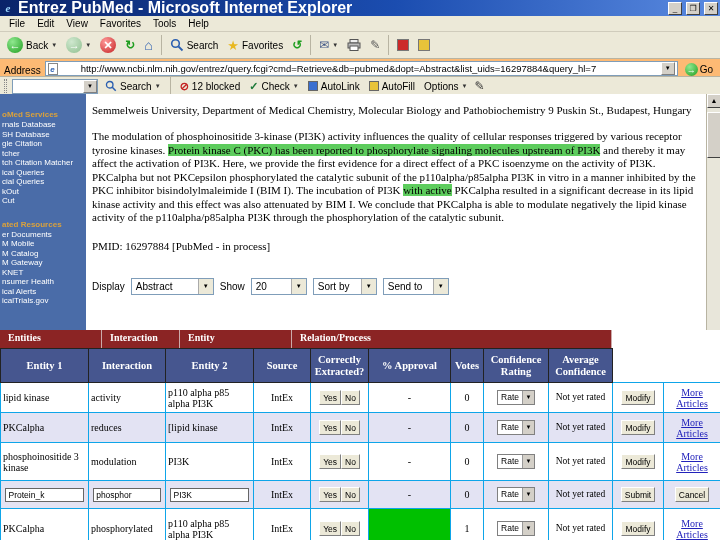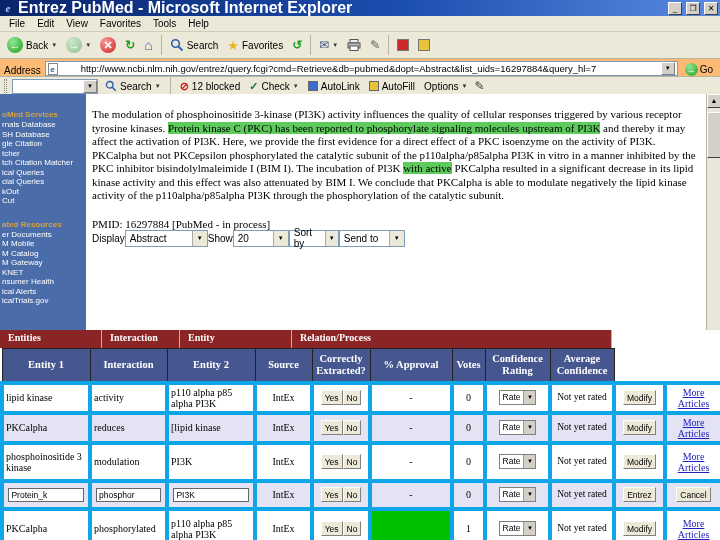--- a/index.html
+++ b/index.html
@@ -66,21 +66,21 @@
   .sb-item { color:#fff; font-size:8px; line-height:9.5px; padding:0 2px; white-space:nowrap; overflow:hidden; }
   .sb-gap { height:12px; }
 
   .main { position:absolute; left:86px; top:94px; right:14px; bottom:0; background:#fff; padding:1px 6px;
           font-family:"Liberation Serif", serif; color:#000; overflow:hidden; }
   .authors { color:var(--link_blue,#2222bb); text-decoration:underline; font-size:11px; }
   .affil { font-size:11px; line-height:13px; margin-top:9px; }
   .abs { font-size:11px; line-height:13.5px; margin-top:13px; text-align:left; }
   .hl { background:var(--highlight_green,#5dcc5d); color:#000; }
   .pmid { font-size:11px; margin-top:15px; }
-  .displaybar { display:flex; align-items:center; 
+  .displaybar { display:flex; align-items:center; gap:6px; margin-top:26px;
                 font-family:"Liberation Sans",sans-serif; font-size:10px; }
   .dsel { display:inline-flex; align-items:center; border:1px solid #7f9db9; background:#fff; height:17px; }
   .dsel .t { padding:0 4px; }
   .dsel .b { width:15px; align-self:stretch; background:#ece9d8; border-left:1px solid #aaa;
              display:flex; align-items:center; justify-content:center; font-size:6px; }
 
   .vscroll { position:absolute; right:0; top:94px; width:14px; bottom:0; background:#e8e6da; border-left:1px solid #b8b4a2; }
   .sb-btn { width:14px; height:14px; background:#d4d0c8; border:1px solid; border-color:#fff #404040 #404040 #fff;
             font-size:7px; text-align:center; line-height:12px; }
   .sb-thumb { position:absolute; top:18px; left:0; width:14px; height:46px; background:#d4d0c8;
@@ -91,21 +91,21 @@
              font-family:"Liberation Serif", serif; }
   .banner { width:612px; height:18px; background:var(--banner_maroon,#8b2424); display:flex; color:#fff;
             font-size:10px; font-weight:bold; }
   .banner span { display:block; padding:2px 0 0 8px; border-right:1px solid #caa; overflow:hidden; white-space:nowrap; }
   .b0{width:102px;} .b1{width:78px;} .b2{width:112px;} .b3{flex:1; border-right:none;}
 
   table.itable { width:720px; border-collapse:collapse; table-layout:fixed; font-size:10px; }
   .itable th { background:var(--table_header_blue,#46568f); color:#fff; font-size:10.5px; font-weight:bold;
                border:1px solid #222; height:34px; padding:1px; line-height:12px; }
   .itable th.blank { background:#fff; border:none; }
-  .itable td { border:4px solid #0ea5e9; text-align:center; padding:1px 2px; vertical-align:middle;
+  .itable td { border:1px solid #0ea5e9; text-align:center; padding:1px 2px; vertical-align:middle;
                overflow:hidden; line-height:11px; }
   .itable tr.alt td { background:var(--row_alt,#e3e3f3); }
   .itable td.tl { text-align:left; }
   .itable td.green { background:var(--approval_green,#00c000); }
   .r0{height:30px;} .r1{height:30px;} .r2{height:38px;} .r3{height:28px;} .r4{height:40px;}
 
   .cbtn { font-family:"Liberation Sans",sans-serif; font-size:8.5px; background:#ece9d8; color:#000;
           border:1px solid; border-color:#fff #808080 #808080 #fff; padding:0 3px; height:15px; }
   .wsel { display:inline-flex; align-items:center; background:#fff; border:1px solid #808080; height:15px;
           font-family:"Liberation Sans",sans-serif; font-size:8.5px; }
@@ -269,34 +269,35 @@
     <div class="sb-item">M Mobile</div>
     <div class="sb-item">M Catalog</div>
     <div class="sb-item">M Gateway</div>
     <div class="sb-item">KNET</div>
     <div class="sb-item">nsumer Health</div>
     <div class="sb-item">ical Alerts</div>
     <div class="sb-item">icalTrials.gov</div>
   </div>
 
   <div class="main">
+    <div class="affil">Semmelweis University, Department of Medical Chemistry, Molecular Biology and Pathobiochemistry 9 Puskin St., Budapest, Hungary</div>
     <div class="abs"><span>The modulation of phosphoinositide 3-kinase (PI3K) activity influences the quality of cellular responses triggered by various receptor tyrosine kinases. </span><span class="hl">Protein kinase C (PKC) has been reported to phosphorylate signaling molecules upstream of PI3K</span><span> and thereby it may affect the activation of PI3K. Here, we provide the first evidence for a direct effect of a PKC isoenzyme on the activity of PI3K. PKCalpha but not PKCepsilon phosphorylated the catalytic subunit of the p110alpha/p85alpha PI3K in vitro in a manner inhibited by the PKC inhibitor bisindolylmaleimide I (BIM I). The incubation of PI3K </span><span class="hl">with active</span><span> PKCalpha resulted in a significant decrease in its lipid kinase activity and this effect was also attenuated by BIM I. We conclude that PKCalpha is able to modulate negatively the lipid kinase activity of the p110alpha/p85alpha PI3K through the phosphorylation of the catalytic subunit.</span></div>
     <div class="pmid">PMID: 16297884 [PubMed - in process]</div>
     <div class="displaybar">
       <span>Display</span>
       <span class="dsel" style="width:83px">
         <span class="t">Abstract</span>
         <span class="b" style="margin-left:auto">▼</span>
       </span>
       <span>Show</span>
       <span class="dsel" style="width:56px">
         <span class="t">20</span>
         <span class="b" style="margin-left:auto">▼</span>
       </span>
-      <span class="dsel" style="width:50px">
+      <span class="dsel" style="width:64px">
         <span class="t">Sort by</span>
         <span class="b" style="margin-left:auto">▼</span>
       </span>
       <span class="dsel" style="width:66px">
         <span class="t">Send to</span>
         <span class="b" style="margin-left:auto">▼</span>
       </span>
     </div>
   </div>
 
@@ -414,21 +415,21 @@
         </td>
         <td>-</td>
         <td>0</td>
         <td>
           <span class="wsel">
                 <span class="t">Rate</span>
                 <span class="b">▼</span>
               </span>
         </td>
         <td class="notrated">Not yet rated</td>
-        <td><button class="cbtn">Entrez</button></td>
+        <td><button class="cbtn">Submit</button></td>
         <td><button class="cbtn">Cancel</button></td>
       </tr>
 
       <tr class="r4">
         <td class="tl">PKCalpha</td>
         <td class="tl">phosphorylated</td>
         <td class="tl">p110 alpha p85 alpha PI3K</td>
         <td>IntEx</td>
         <td>
           <button class="cbtn">Yes</button><button class="cbtn">No</button>

